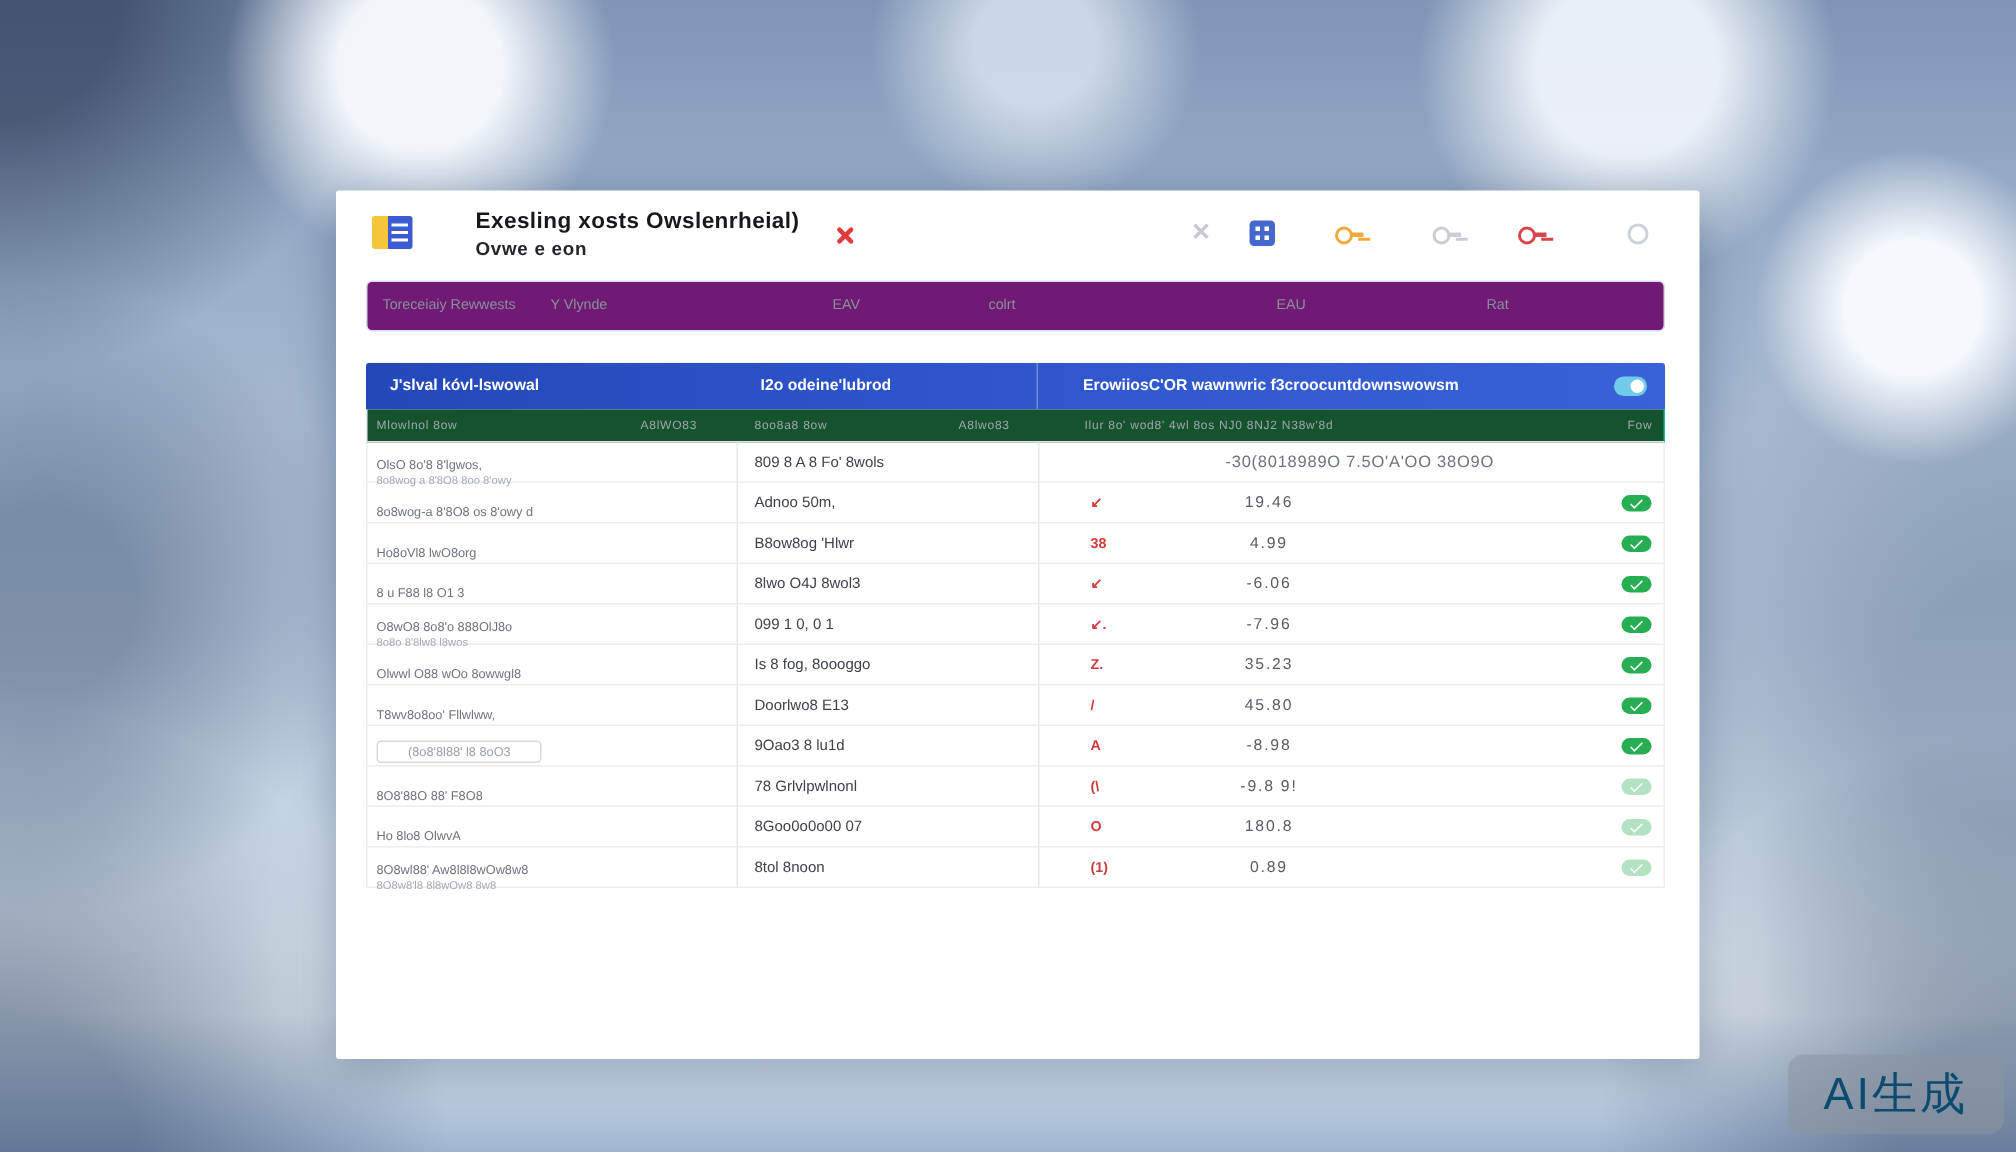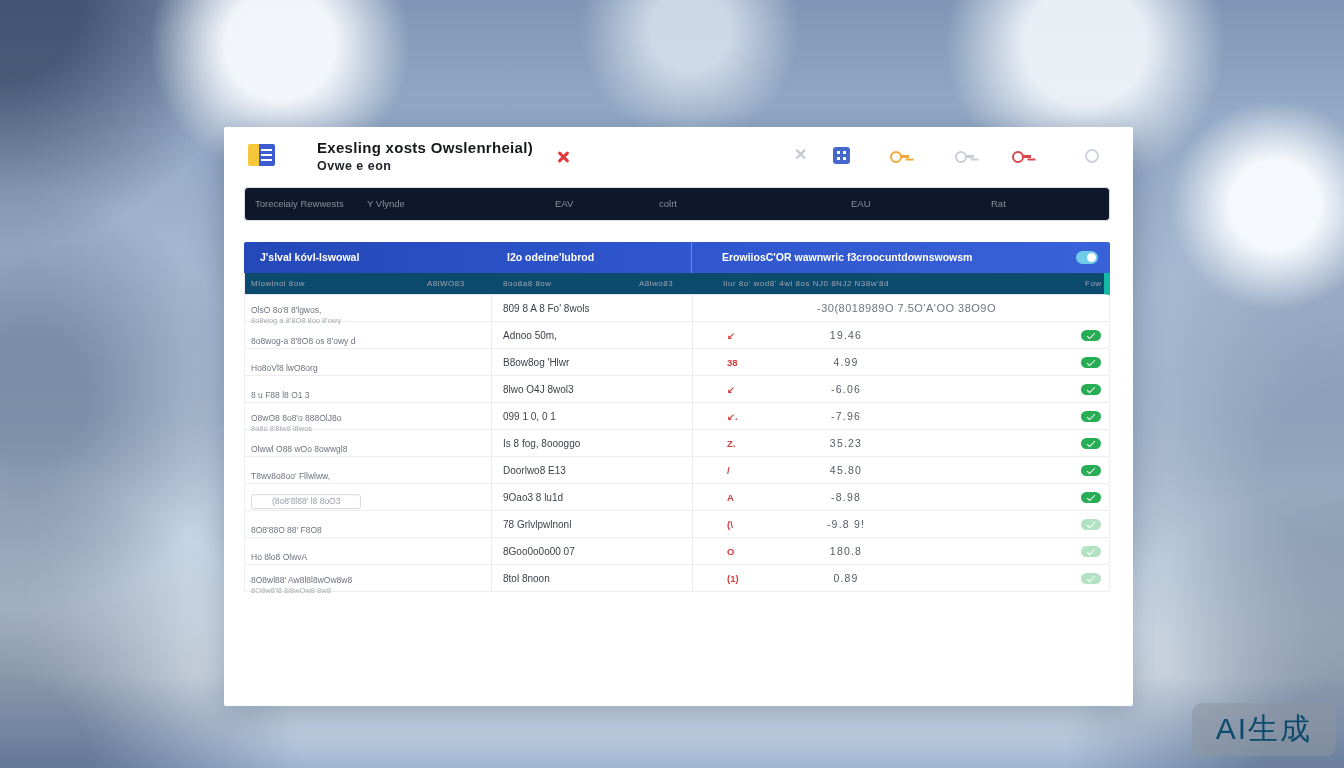--- a/index.html
+++ b/index.html
@@ -76,21 +76,21 @@
     background: var(--c); box-shadow: 5px 3px 0 -0.5px var(--c);
   }
   .key-orange { left: 666px; --c: #f2a93b; }
   .key-gray   { left: 731px; --c: #c9ced6; }
   .key-red    { left: 788px; --c: #d8464b; }
   .icon-ring { left: 861px; width: 14px; height: 14px; border: 2px solid #ccd1da; border-radius: 50%; top: 22px; }
 
   
   .filterbar {
     position: absolute; left: 20px; top: 60px; width: 866px; height: 34px;
-    border: 1px solid #d9dde5; border-radius: 4px; background: #0f172a;
+    border: 1px solid #d9dde5; border-radius: 4px; background: #701a75;
   }
   .f-item { position: absolute; top: 0; line-height: 32px; font-size: 9.5px; color: #8a8f9a; white-space: nowrap; }
   .f0 { left: 10px; } .f1 { left: 122px; } .f2 { left: 310px; }
   .f3 { left: 414px; } .f4 { left: 606px; } .f5 { left: 746px; }
 
   
   .table { position: absolute; left: 20px; top: 115px; width: 866px; }
   .bluebar {
     position: relative; height: 31px;
     background: linear-gradient(90deg, #2448b8 0%, #2e55cc 46%, #3a62d8 100%);
@@ -99,22 +99,22 @@
   .bluebar .sec { position: absolute; top: 0; line-height: 31px; color: #fff; font-size: 10.5px; font-weight: bold; white-space: nowrap; }
   .s0 { left: 16px; } .s1 { left: 263px; } .s2 { left: 478px; }
   .bluebar .vdiv { position: absolute; left: 447px; top: 0; bottom: 0; width: 1px; background: rgba(255,255,255,.3); }
   .toggle {
     position: absolute; right: 12px; top: 9px; width: 22px; height: 13px; border-radius: 7px;
     background: #6fcbe8;
   }
   .toggle::after { content: ""; position: absolute; right: 2px; top: 2px; width: 9px; height: 9px; border-radius: 50%; background: #fff; }
 
   .colheader {
-    position: relative; height: 22px; background: #0c4a6e; border-bottom: 1px solid #e3e6ec;
-    border-left: 1px solid #eceef3; border-right: 6px solid #14b8a6;
+    position: relative; height: 22px; background: #14532d; border-bottom: 1px solid #e3e6ec;
+    border-left: 1px solid #eceef3; border-right: 1px solid #14b8a6;
   }
   .ch { position: absolute; top: 0; line-height: 22px; font-size: 8px; color: #a0a5b0; letter-spacing: .5px; white-space: nowrap; }
   .ch0 { left: 6px; } .ch1 { left: 182px; } .ch2 { left: 258px; }
   .ch3 { left: 394px; } .ch4 { left: 478px; } .ch5 { left: 840px; }
 
   .tbody { position: relative; border-left: 1px solid #eceef3; border-right: 1px solid #eceef3; }
   .tbody .vline { position: absolute; top: 0; bottom: 0; width: 1px; background: #e8eaf0; z-index: 2; }
   .vl1 { left: 246px; } .vl2 { left: 447px; }
 
   .row { position: relative; height: 27px; border-bottom: 1px solid #ececf1; }

